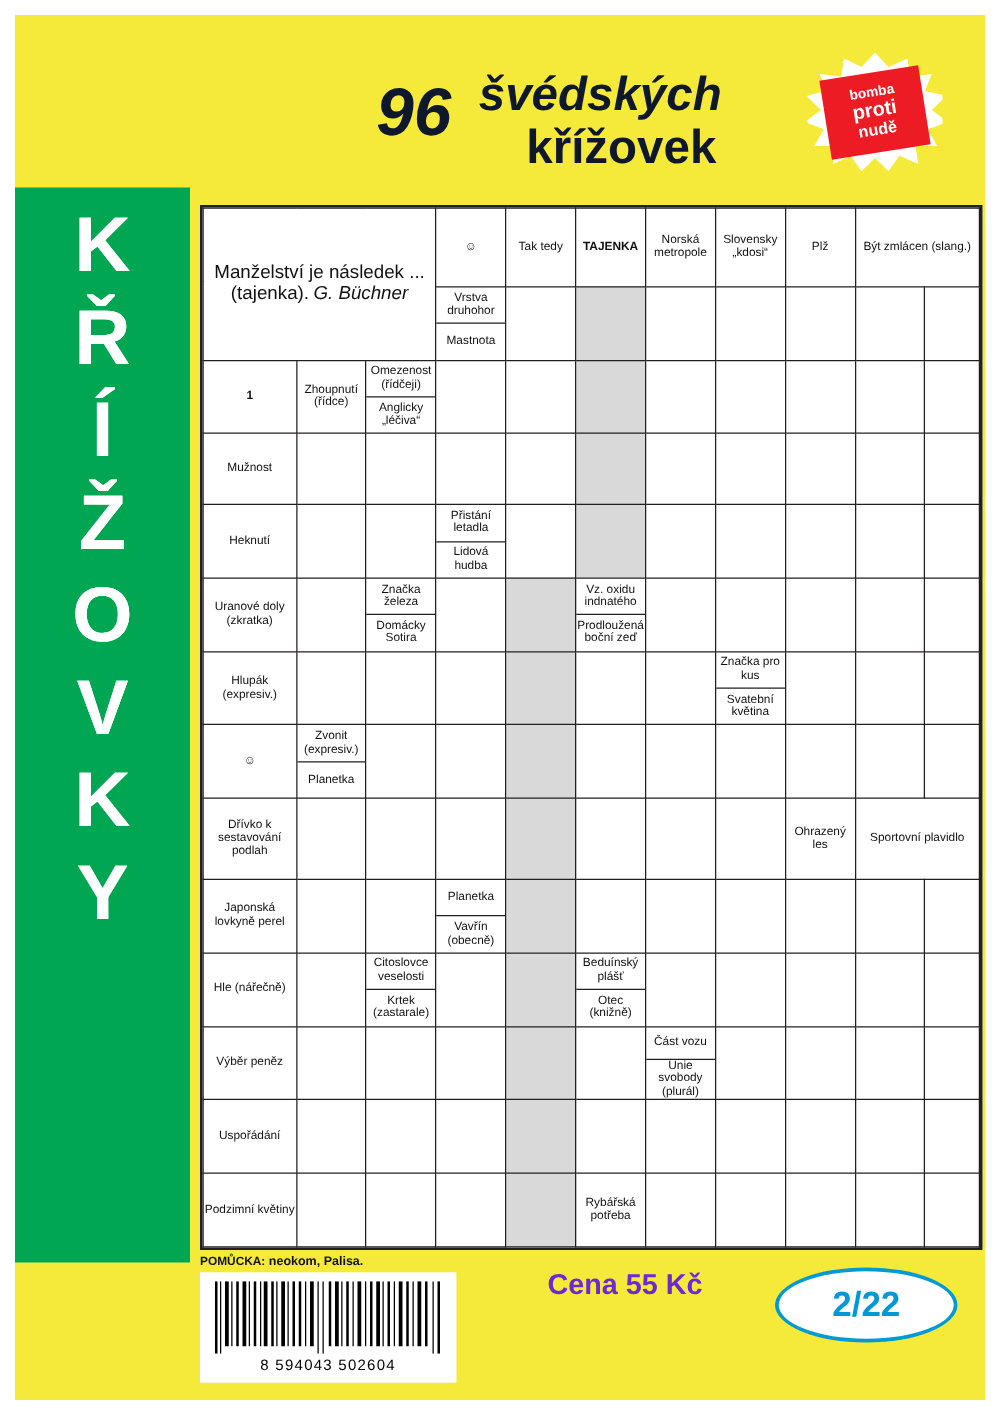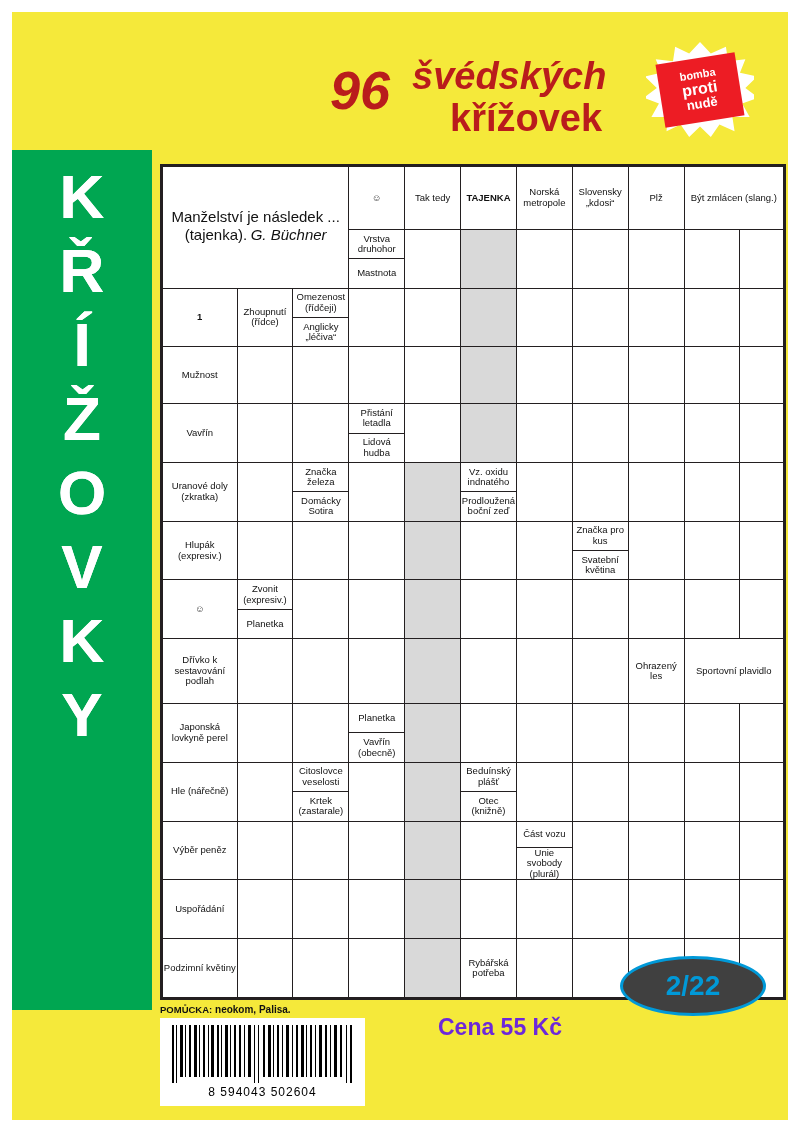--- a/index.html
+++ b/index.html
@@ -7,21 +7,21 @@
   .page{position:relative;width:800px;height:1132px;overflow:hidden;background:#f5e93a;}
   
   .top-band{position:absolute;left:0;top:0;width:800px;height:150px;background:#f5e93a;}
   
   .green-band{position:absolute;left:12px;top:150px;width:140px;height:860px;background:#00a651;}
   .white-frame{position:absolute;left:0;top:0;width:800px;height:1132px;border:12px solid #ffffff;box-sizing:border-box;pointer-events:none;}
   
   .pestre-oval{position:absolute;left:42px;top:55px;width:262px;height:72px;border-radius:50%;background:#ffffff;border:4px solid #0099d8;display:flex;align-items:center;justify-content:center;}
   .pestre-oval span{color:#0099d8;font-weight:bold;font-size:36px;letter-spacing:3px;font-family:"Liberation Sans",sans-serif;}
   
-  .title-wrap{position:absolute;left:330px;top:45px;width:300px;height:100px;color:#b91c1c;}
+  .title-wrap{position:absolute;left:301px;top:45px;width:300px;height:100px;color:#0f172a;}
   .title-96{position:absolute;left:0;top:18px;font-size:54px;font-weight:bold;font-style:italic;line-height:1;}
   .title-l1{position:absolute;left:82px;top:12px;font-size:38px;font-weight:bold;font-style:italic;line-height:1.05;}
   .title-l2{position:absolute;left:120px;top:54px;font-size:38px;font-weight:bold;line-height:1.05;}
   
   .bomb{position:absolute;left:646px;top:42px;width:108px;height:96px;}
   .bomb .star{position:absolute;left:0;top:0;width:108px;height:96px;background:#ffffff;
     clip-path:polygon(50% 0%,60% 12%,74% 5%,76% 20%,92% 18%,87% 32%,103% 36%,92% 48%,104% 58%,89% 64%,96% 78%,80% 78%,82% 93%,68% 86%,60% 99%,50% 88%,40% 99%,32% 86%,19% 93%,20% 78%,5% 78%,12% 64%,-2% 58%,10% 48%,-1% 36%,14% 32%,9% 18%,25% 20%,27% 5%,40% 12%);}
   .bomb .inner{position:absolute;left:14px;top:16px;width:80px;height:64px;background:#ed1c24;transform:rotate(-9deg);display:flex;flex-direction:column;align-items:center;justify-content:center;}
   .bomb .inner b{display:block;color:#ffffff;font-weight:bold;line-height:1.05;text-align:center;}
   .bomb .b1{font-size:11px;}
@@ -45,21 +45,21 @@
   .smiley{font-size:19px;line-height:19px;}
   .intro{font-size:12.5px;line-height:17px;padding:0 6px;text-align:center;}
   .intro i{font-style:italic;}
   
   .pomucka{position:absolute;left:160px;top:1004px;font-size:10px;color:#111;font-weight:bold;}
   .pomucka b{font-size:9.5px;}
   .barcode-box{position:absolute;left:160px;top:1018px;width:205px;height:88px;background:#ffffff;border:1px solid #ffffff;display:flex;flex-direction:column;align-items:center;justify-content:flex-start;padding-top:6px;box-sizing:border-box;}
   .bars{width:186px;height:58px;}
   .barcode-num{font-size:12px;letter-spacing:1px;margin-top:2px;font-family:"Liberation Sans",sans-serif;}
   .price{position:absolute;left:390px;top:1014px;width:220px;text-align:center;color:#6d28d9;font-weight:bold;font-size:23px;line-height:27px;}
-  .issue-oval{position:absolute;left:620px;top:956px;width:140px;height:54px;border-radius:50%;background:#404040;border:3px solid #0099d8;display:flex;align-items:center;justify-content:center;}
+  .issue-oval{position:absolute;left:620px;top:1014px;width:140px;height:54px;border-radius:50%;background:#ffffff;border:3px solid #0099d8;display:flex;align-items:center;justify-content:center;}
   .issue-oval span{color:#0099d8;font-weight:bold;font-size:28px;}
 </style>
 </head>
 <body>
 
 <div class="page">
   <div class="top-band"></div>
   <div class="green-band"></div>
 
 
@@ -160,21 +160,21 @@
           <td></td>
           <td></td>
           <td class="shade"></td>
           <td></td>
           <td></td>
           <td></td>
           <td></td>
           <td></td>
         </tr>
         <tr style="height:58px">
-          <td class="clue">Vavřín</td>
+          <td class="clue">Heknutí</td>
           <td></td>
           <td></td>
           <td>
             <div class="split">
               <div class="clue">Přistání letadla</div>
               <div class="clue">Lidová hudba</div>
             </div>
           </td>
           <td></td>
           <td class="shade"></td>

